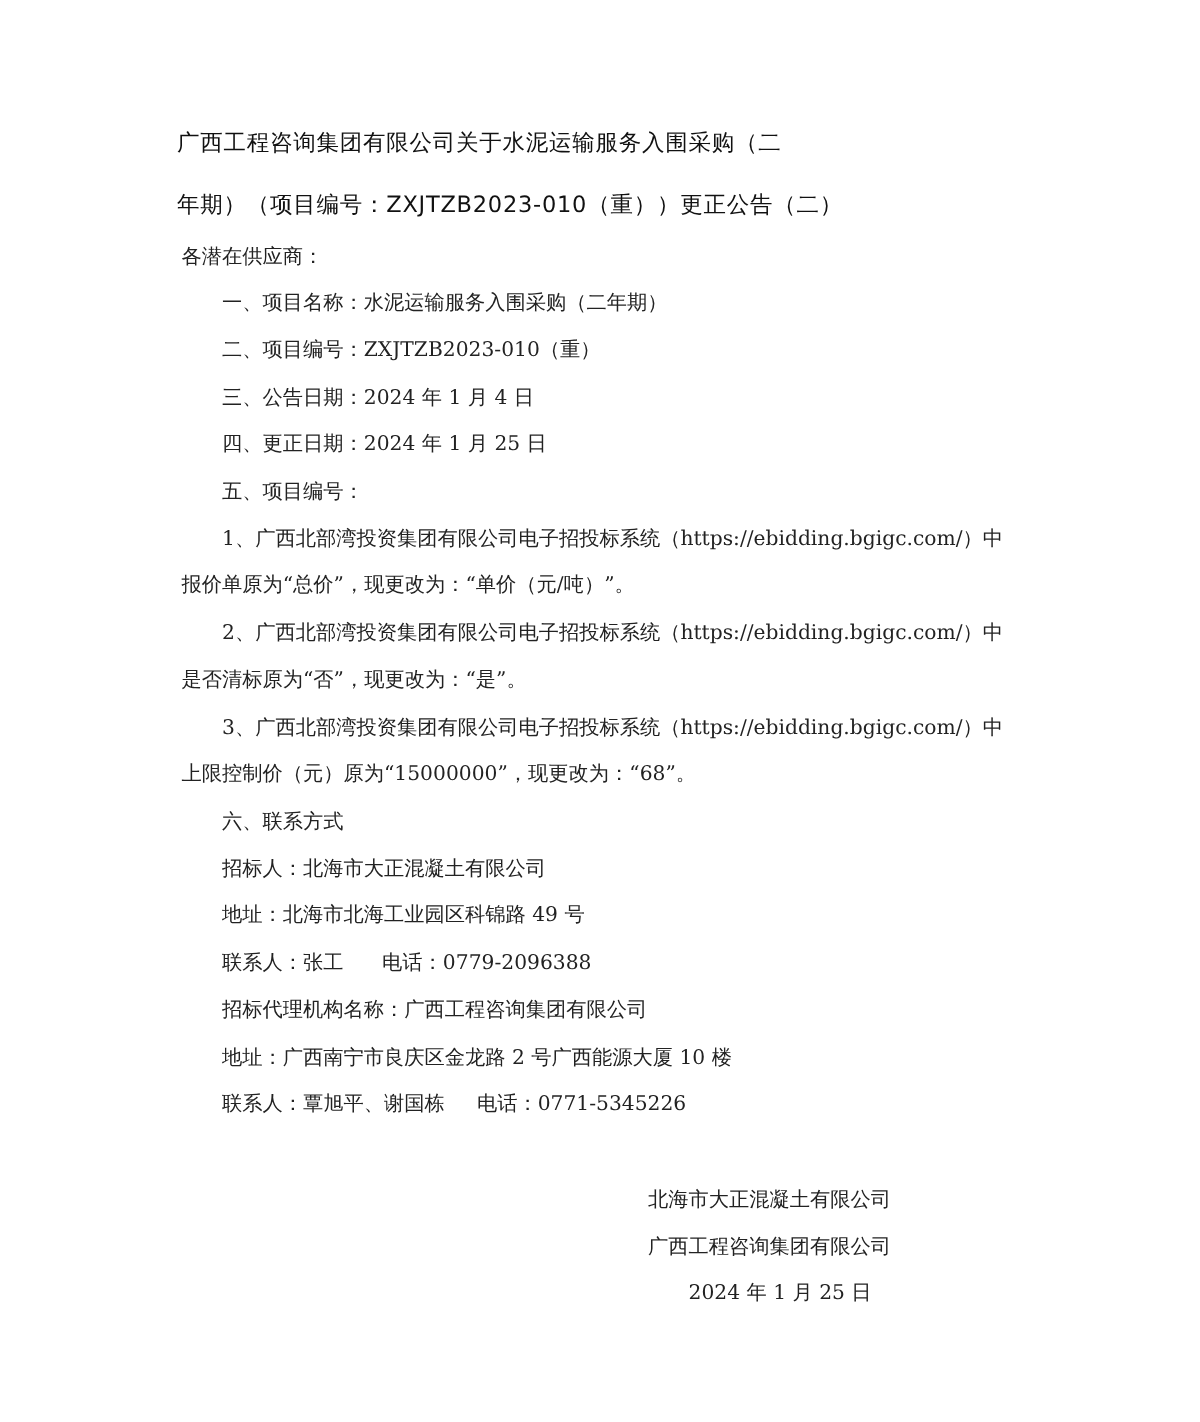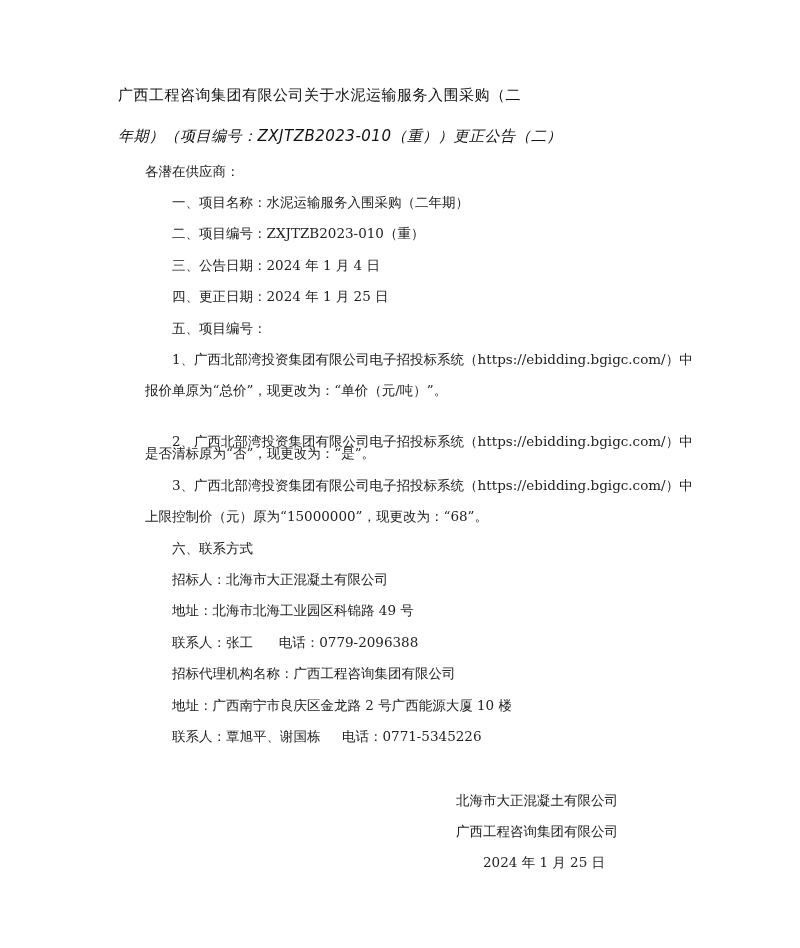--- a/index.html
+++ b/index.html
@@ -1,20 +1,20 @@
 <!DOCTYPE html>
 <html><head>
 <meta charset="utf-8">
 <style>
   html, body { margin: 0; padding: 0; background: #ffffff; }
   body { width: 800px; height: 948px; position: relative; overflow: hidden; color: #1a1a1a; font-family: "DejaVu Serif", "Liberation Serif", serif; }
   .title { position: absolute; left: 118px; width: 580px; font-family: "DejaVu Sans", "Liberation Sans", sans-serif; font-size: 15px; letter-spacing: 0.5px; line-height: 38px; color: #111; }
   .t1 { top: 76px; }
-  .t2 { top: 117px; font-style: italic; }
-  .line { position: absolute; font-size: 13.5px; line-height: 20px; white-space: nowrap; color: #222; margin-left: 24px; }
+  .t2 { top: 117px; }
+  .line { position: absolute; font-size: 13.5px; line-height: 20px; white-space: nowrap; color: #222; }
   .b { font-weight: normal; }
 </style>
 </head>
 <body>
 
 <div>
   <div class="title t1">广西工程咨询集团有限公司关于水泥运输服务入围采购（二</div>
   <div class="title t2">年期）（项目编号：ZXJTZB2023-010（重））更正公告（二）</div>
 
   <div class="line" style="left:121px;top:161px">各潜在供应商：</div>
@@ -23,21 +23,21 @@
   <div class="line" style="left:148px;top:223px">二、项目编号：ZXJTZB2023-010（重）</div>
   <div class="line" style="left:148px;top:255px">三、公告日期：2024 年 1 月 4 日</div>
   <div class="line" style="left:148px;top:286px">四、更正日期：2024 年 1 月 25 日</div>
   <div class="line" style="left:148px;top:318px">五、项目编号：</div>
 
   <div class="line" style="left:148px;top:349px">1、广西北部湾投资集团有限公司电子招投标系统（https://ebidding.bgigc.com/）中</div>
   <div class="line" style="left:121px;top:380px">
     <span class="b">报价单</span><span>原为“总价”，</span><span class="b">现更改为：</span><span>“单价（元/吨）”。</span>
   </div>
 
-  <div class="line" style="left:148px;top:431px">2、广西北部湾投资集团有限公司电子招投标系统（https://ebidding.bgigc.com/）中</div>
+  <div class="line" style="left:148px;top:412px">2、广西北部湾投资集团有限公司电子招投标系统（https://ebidding.bgigc.com/）中</div>
   <div class="line" style="left:121px;top:443px">
     <span class="b">是否清标</span><span>原为“否”，</span><span class="b">现更改为：</span><span>“是”。</span>
   </div>
 
   <div class="line" style="left:148px;top:475px">3、广西北部湾投资集团有限公司电子招投标系统（https://ebidding.bgigc.com/）中</div>
   <div class="line" style="left:121px;top:506px">
     <span class="b">上限控制价（元）</span><span>原为“15000000”，</span><span class="b">现更改为：</span><span>“68”。</span>
   </div>
 
   <div class="line" style="left:148px;top:538px">六、联系方式</div>

